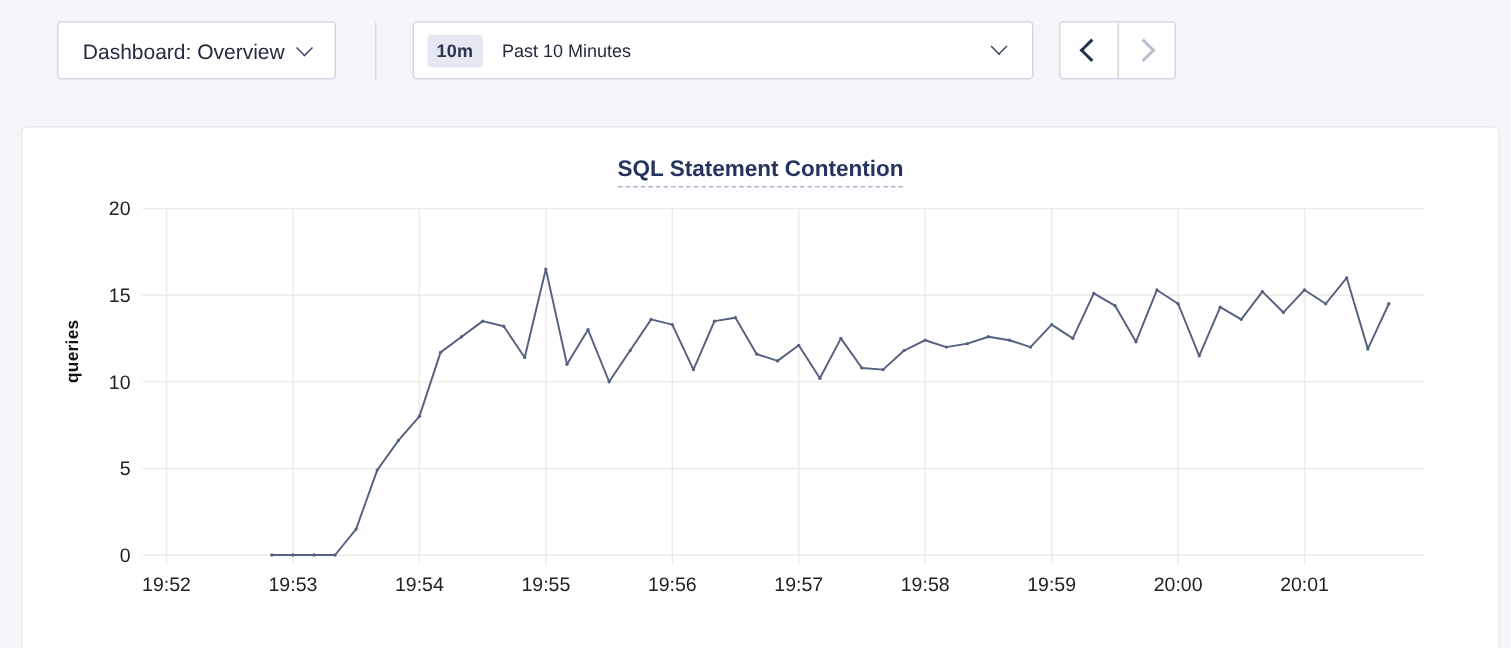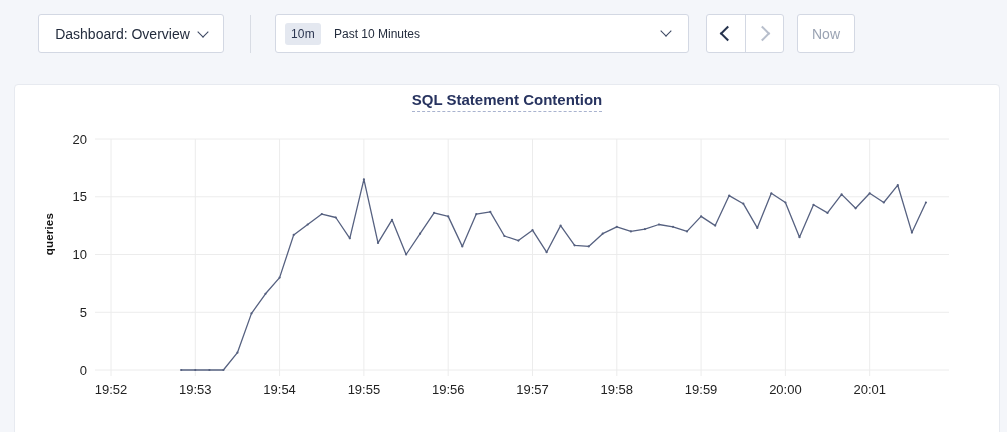--- a/index.html
+++ b/index.html
@@ -21,42 +21,42 @@
   .chev{display:inline-block;width:7px;height:7px;border-right:1.8px solid #3a4660;border-bottom:1.8px solid #3a4660;}
   .chev-down{transform:rotate(45deg);margin-left:9px;margin-top:-4px;}
   .vdivider{width:1px;height:38px;background:#d8dce4;margin-left:26px;margin-top:1px;}
   .timepicker{
     width:414px;margin-left:24px;height:39px;box-sizing:border-box;
     background:#fff;border:1px solid #d3d8e3;border-radius:3px;
     display:flex;align-items:center;position:relative;cursor:pointer;
   }
   .range-badge{
     margin-left:9px;background:#e4e8f0;border-radius:3px;
-    font-size:12px;font-weight:normal;color:#2b3550;
+    font-size:12px;font-weight:bold;color:#2b3550;
     padding:4px 6px;letter-spacing:.2px;
   }
   .range-label{margin-left:13px;font-size:12px;color:#232c3d;}
   .timepicker .chev-down{position:absolute;right:18px;top:16px;}
   .pager{
     margin-left:17px;height:39px;box-sizing:border-box;width:78px;
     background:#fff;border:1px solid #d3d8e3;border-radius:3px;
     display:flex;align-items:stretch;
   }
   .pager .cell{flex:1;display:flex;align-items:center;justify-content:center;cursor:pointer;}
   .pager .sep{width:1px;background:#d3d8e3;}
   .chev-left{transform:rotate(135deg);border-color:#26334d;border-width:2.4px;width:9px;height:9px;margin-left:4px;}
   .chev-right{transform:rotate(-45deg);border-color:#b8bfcc;border-width:2.4px;width:9px;height:9px;margin-right:4px;}
   .btn-now{width:58px;margin-left:13px;color:#9aa3b3;font-size:14px;}
   
   .card{
     position:absolute;left:14px;top:84px;width:986px;height:360px;
     background:#fff;border:1px solid #e7eaf0;border-radius:4px;
     box-sizing:border-box;
   }
-  .card-title-row{text-align:center;margin-top:6px;height:22px;}
+  .card-title-row{text-align:center;margin-top:19px;height:22px;}
   .card-title{
     display:inline-block;font-size:15px;font-weight:bold;color:#27335f;
     border-bottom:1.5px dashed #a9b3cf;padding-bottom:3px;cursor:pointer;
   }
   .ylabel{
     position:absolute;left:28px;top:128px;
     writing-mode:vertical-rl;transform:rotate(180deg);
     font-size:11.5px;font-weight:bold;color:#111;letter-spacing:.2px;
   }
   .chart-svg{position:absolute;left:0;top:40px;}
@@ -76,23 +76,20 @@
     <span class="chev chev-down"></span>
   </div>
   <div class="pager">
     <div class="cell">
       <span class="chev chev-left"></span>
     </div>
     <div class="sep"></div>
     <div class="cell">
       <span class="chev chev-right"></span>
     </div>
-  </div>
-  <div class="btn btn-now">
-    <span>Now</span>
   </div>
 </div>
 
 <div class="card">
   <div class="card-title-row">
     <span class="card-title">SQL Statement Contention</span>
   </div>
   <div class="ylabel">queries</div>
   <svg class="chart-svg" id="chart" width="986" height="300" viewBox="0 0 986 300">
       <line x1="80" y1="245" x2="934" y2="245" stroke="#ececec" stroke-width="1"></line>

